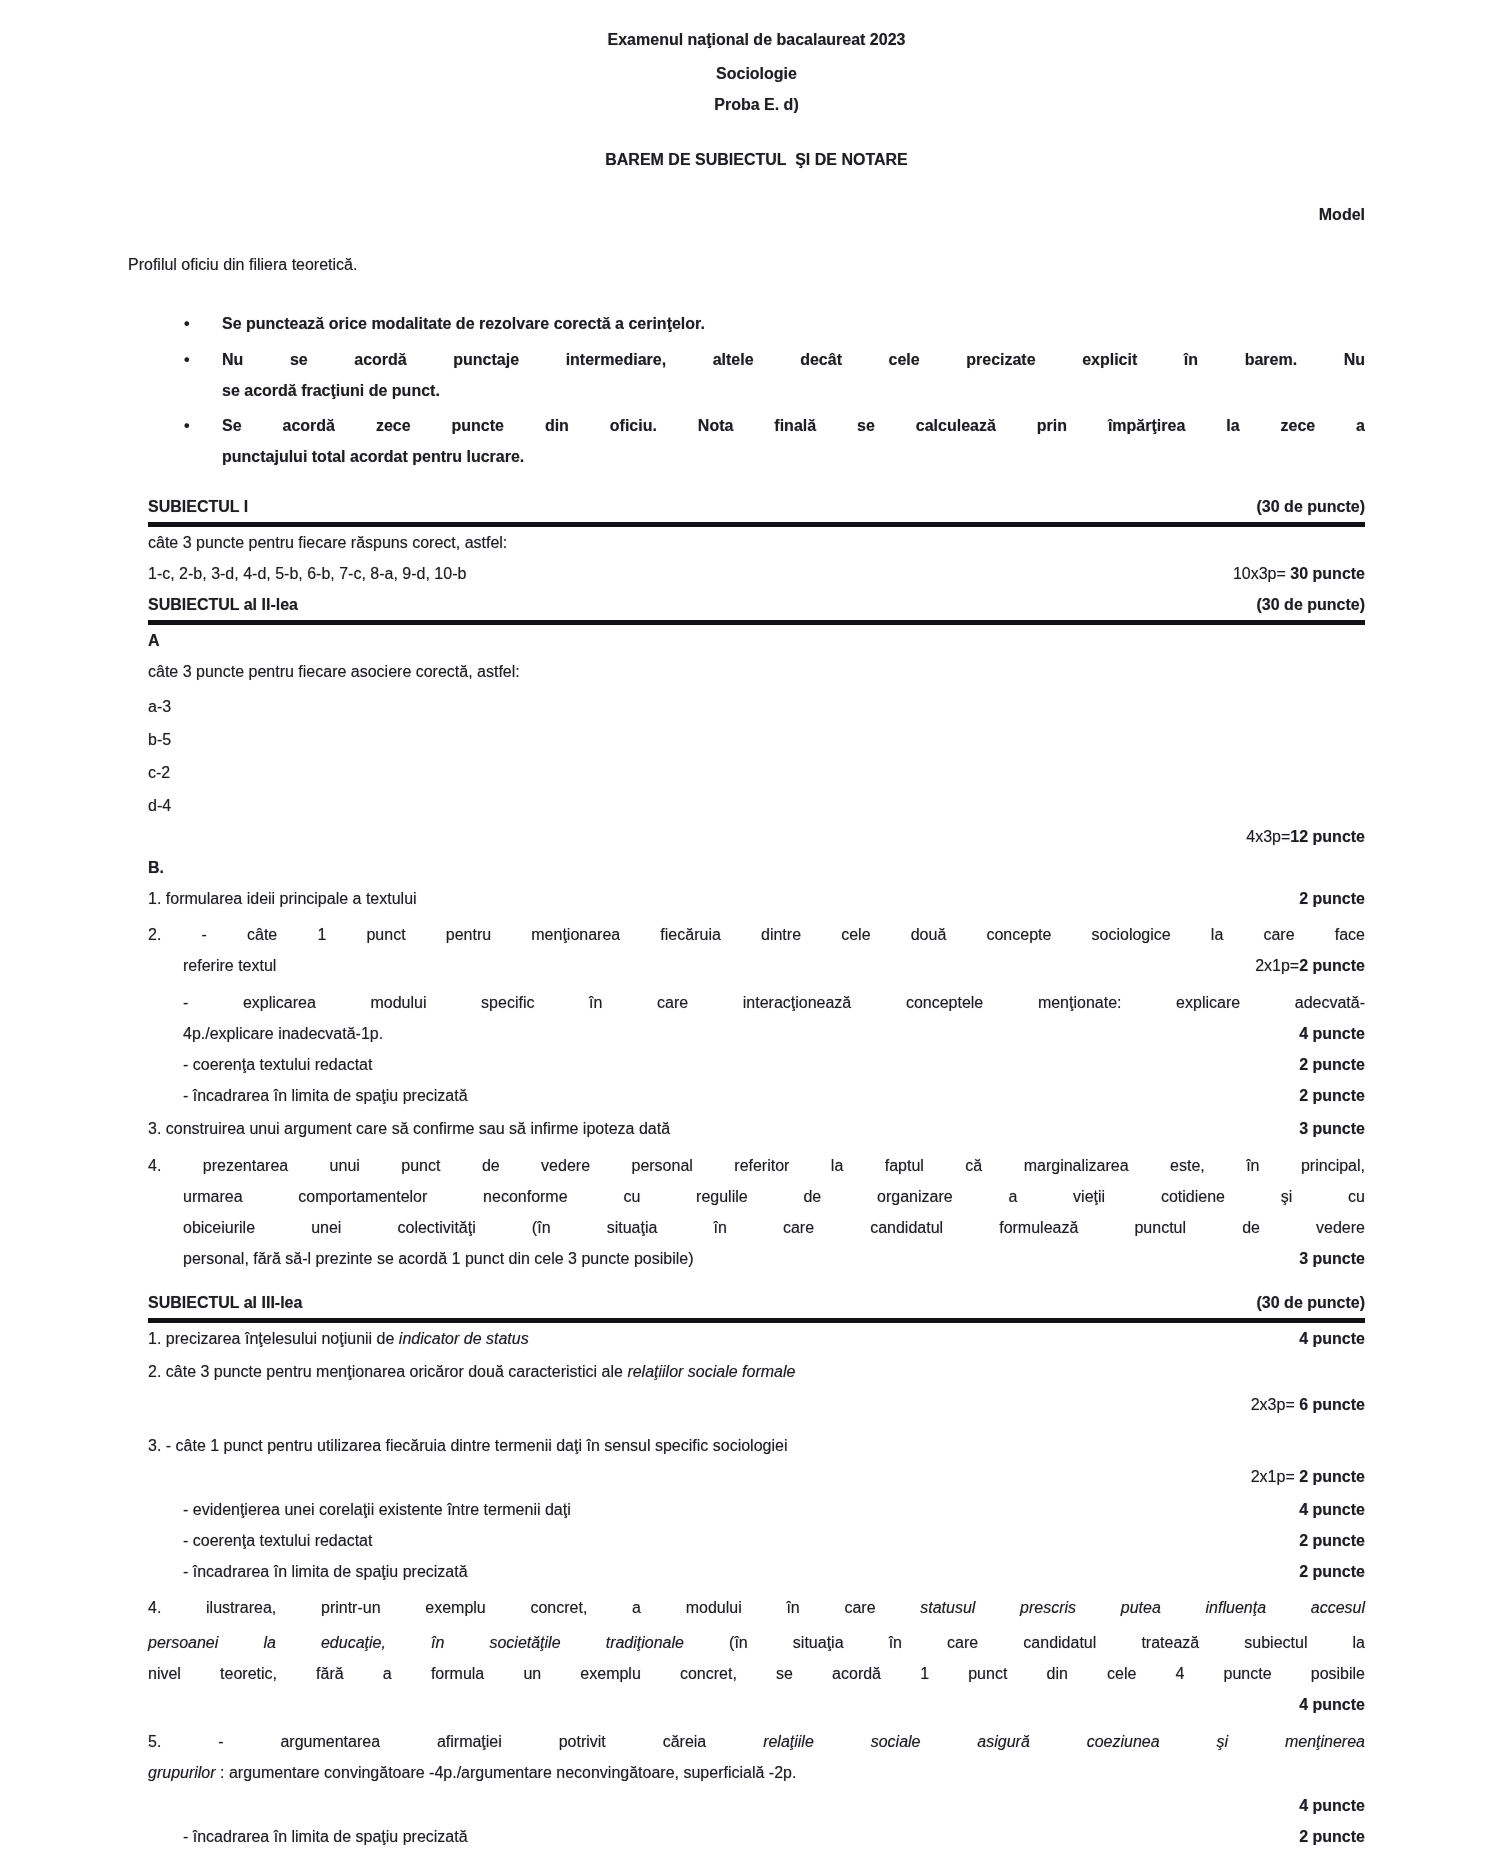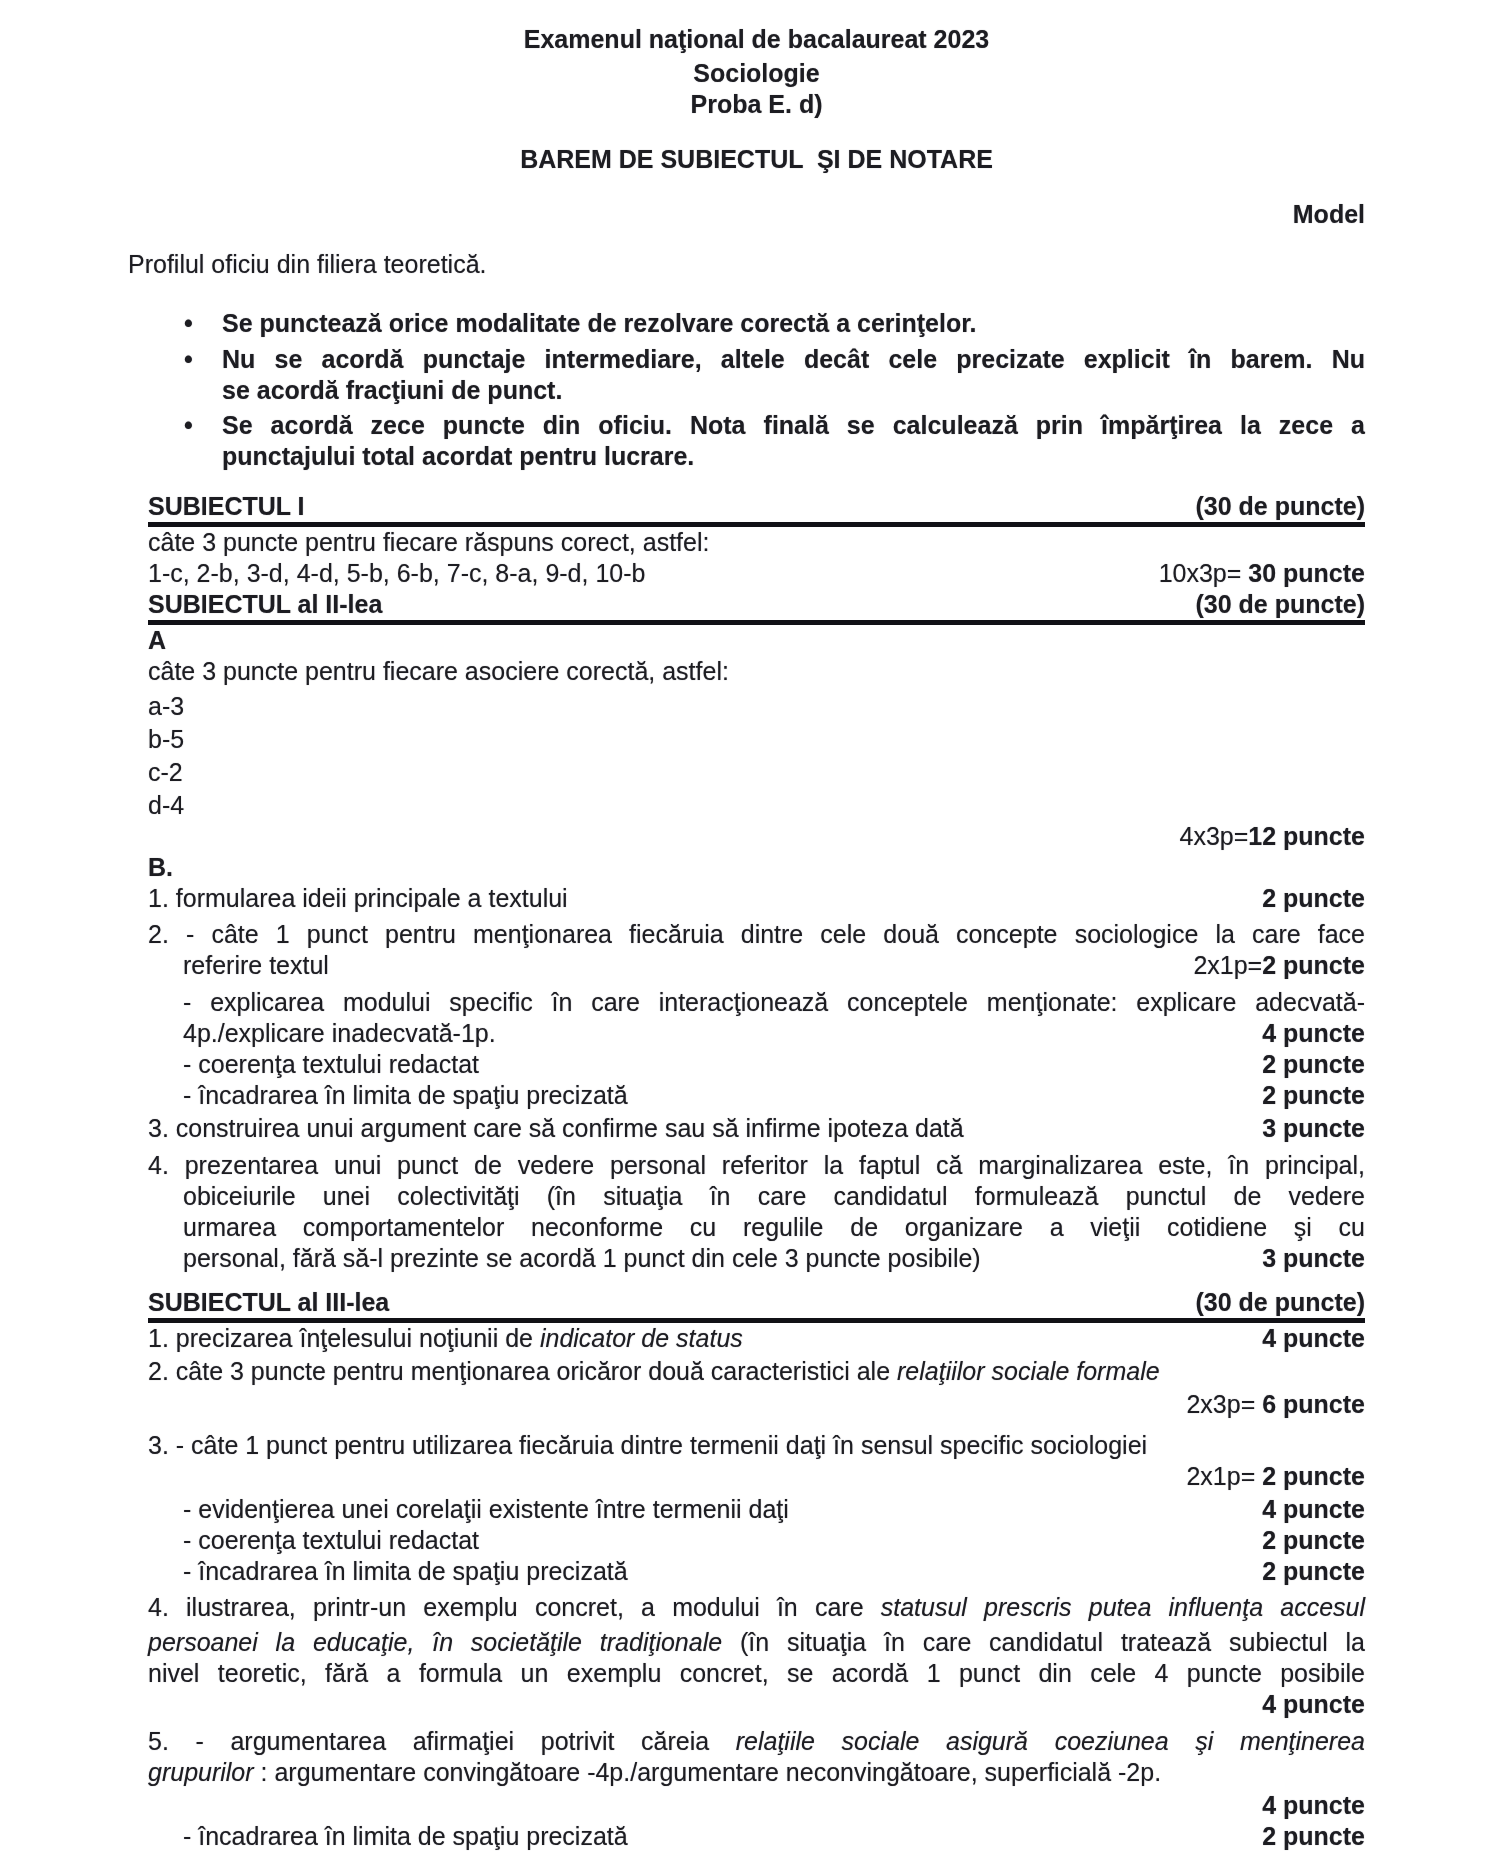--- a/index.html
+++ b/index.html
@@ -4,21 +4,21 @@
 <style>
   html,body{margin:0;padding:0;background:#e8e8e8;}
   .doc{
     position:relative;
     width:1500px;height:1863px;
     margin:0 auto;
     background:#ffffff;
     box-sizing:border-box;
     padding:24px 135px 0 148px;
     font-family:"Liberation Sans","DejaVu Sans",sans-serif;
-    font-size:25px;
+    font-size:16px;
     line-height:31px;
     color:#1d1d22;
     text-shadow:0 0 1px rgba(25,25,40,.45);
     overflow:hidden;
   }
   .b{font-weight:700;}
   .i{font-style:italic;}
   .ctr{text-align:center;}
   .rt{text-align:right;}
   .pre{white-space:pre;}
@@ -117,22 +117,22 @@
     <span class="l ind">- încadrarea în limita de spaţiu precizată</span>
     <span class="pts">2 puncte</span>
   </div>
 
   <div class="row" style="margin-top:2px">
     <span class="l">3. construirea unui argument care să confirme sau să infirme ipoteza dată</span>
     <span class="pts">3 puncte</span>
   </div>
 
   <div class="just" style="margin-top:6px">4. prezentarea unui punct de vedere personal referitor la faptul că marginalizarea este, în principal,</div>
+  <div class="just ind">urmarea comportamentelor neconforme cu regulile de organizare a vieţii cotidiene şi cu</div>
   <div class="just ind">obiceiurile unei colectivităţi (în situaţia în care candidatul formulează punctul de vedere</div>
-  <div class="just ind">urmarea comportamentelor neconforme cu regulile de organizare a vieţii cotidiene şi cu</div>
   <div class="row">
     <span class="l ind">personal, fără să-l prezinte se acordă 1 punct din cele 3 puncte posibile)</span>
     <span class="pts">3 puncte</span>
   </div>
 
   <div class="sect" style="margin-top:13px">
     <span>SUBIECTUL al III-lea</span>
     <span>(30 de puncte)</span>
   </div>
 

